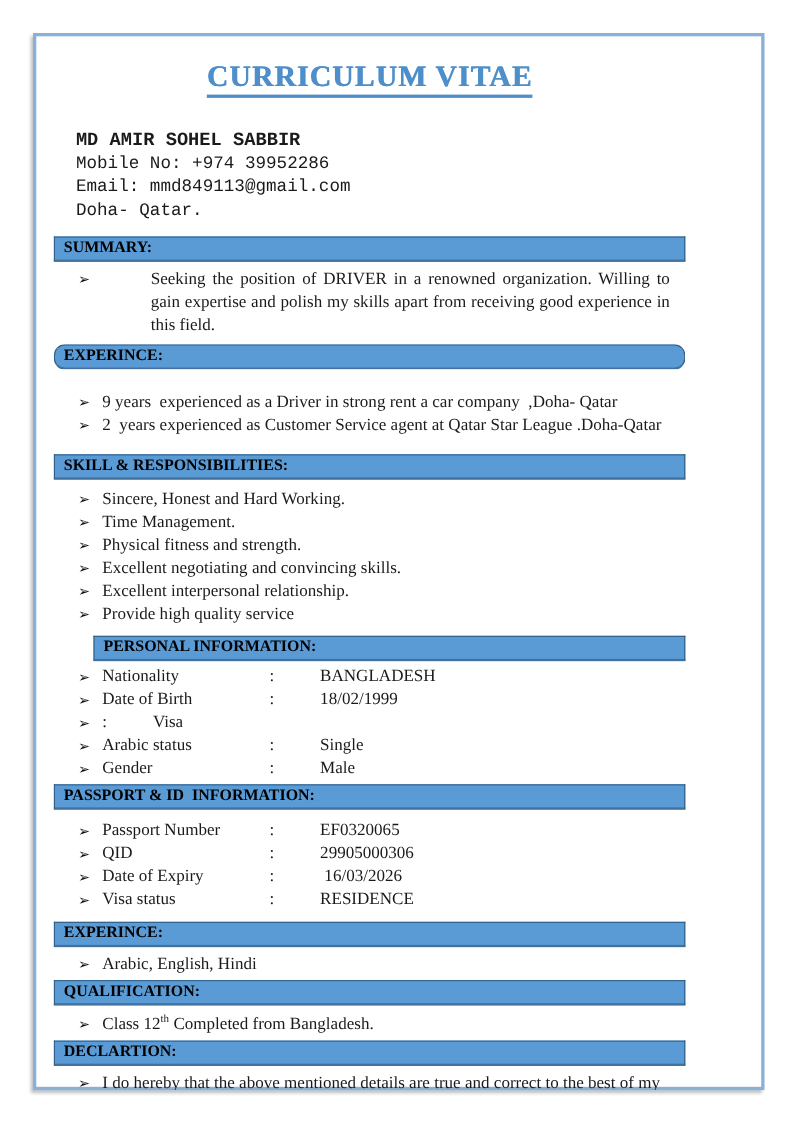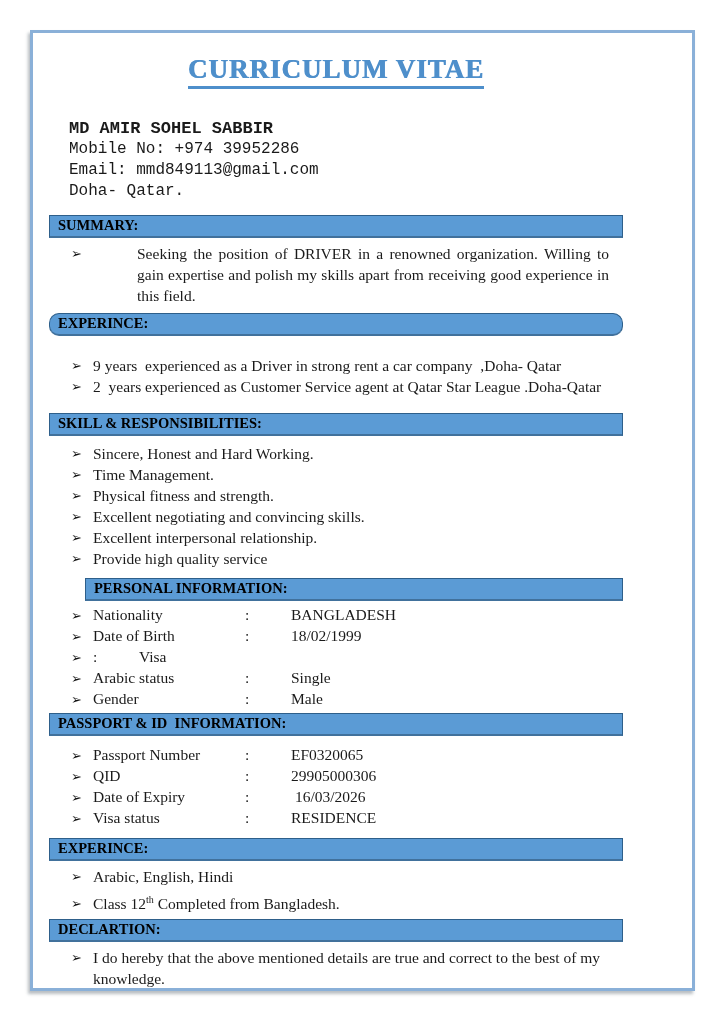--- a/index.html
+++ b/index.html
@@ -235,20 +235,21 @@
     <div class="section-bar">EXPERINCE:</div>
     <div class="bullets">
       <div class="bullet-row">
         <span class="arrow">➢</span>
         <span class="bullet-text">Arabic, English, Hindi</span>
       </div>
     </div>
   </section>
 
   <section class="sec-qualification">
+    <div class="section-bar">QUALIFICATION:</div>
     <div class="bullets">
       <div class="bullet-row">
         <span class="arrow">➢</span>
         <span class="bullet-text"><span>Class 12</span><sup>th</sup><span> Completed from Bangladesh.</span></span>
       </div>
     </div>
   </section>
 
   <section class="sec-declaration">
     <div class="section-bar">DECLARTION:</div>

